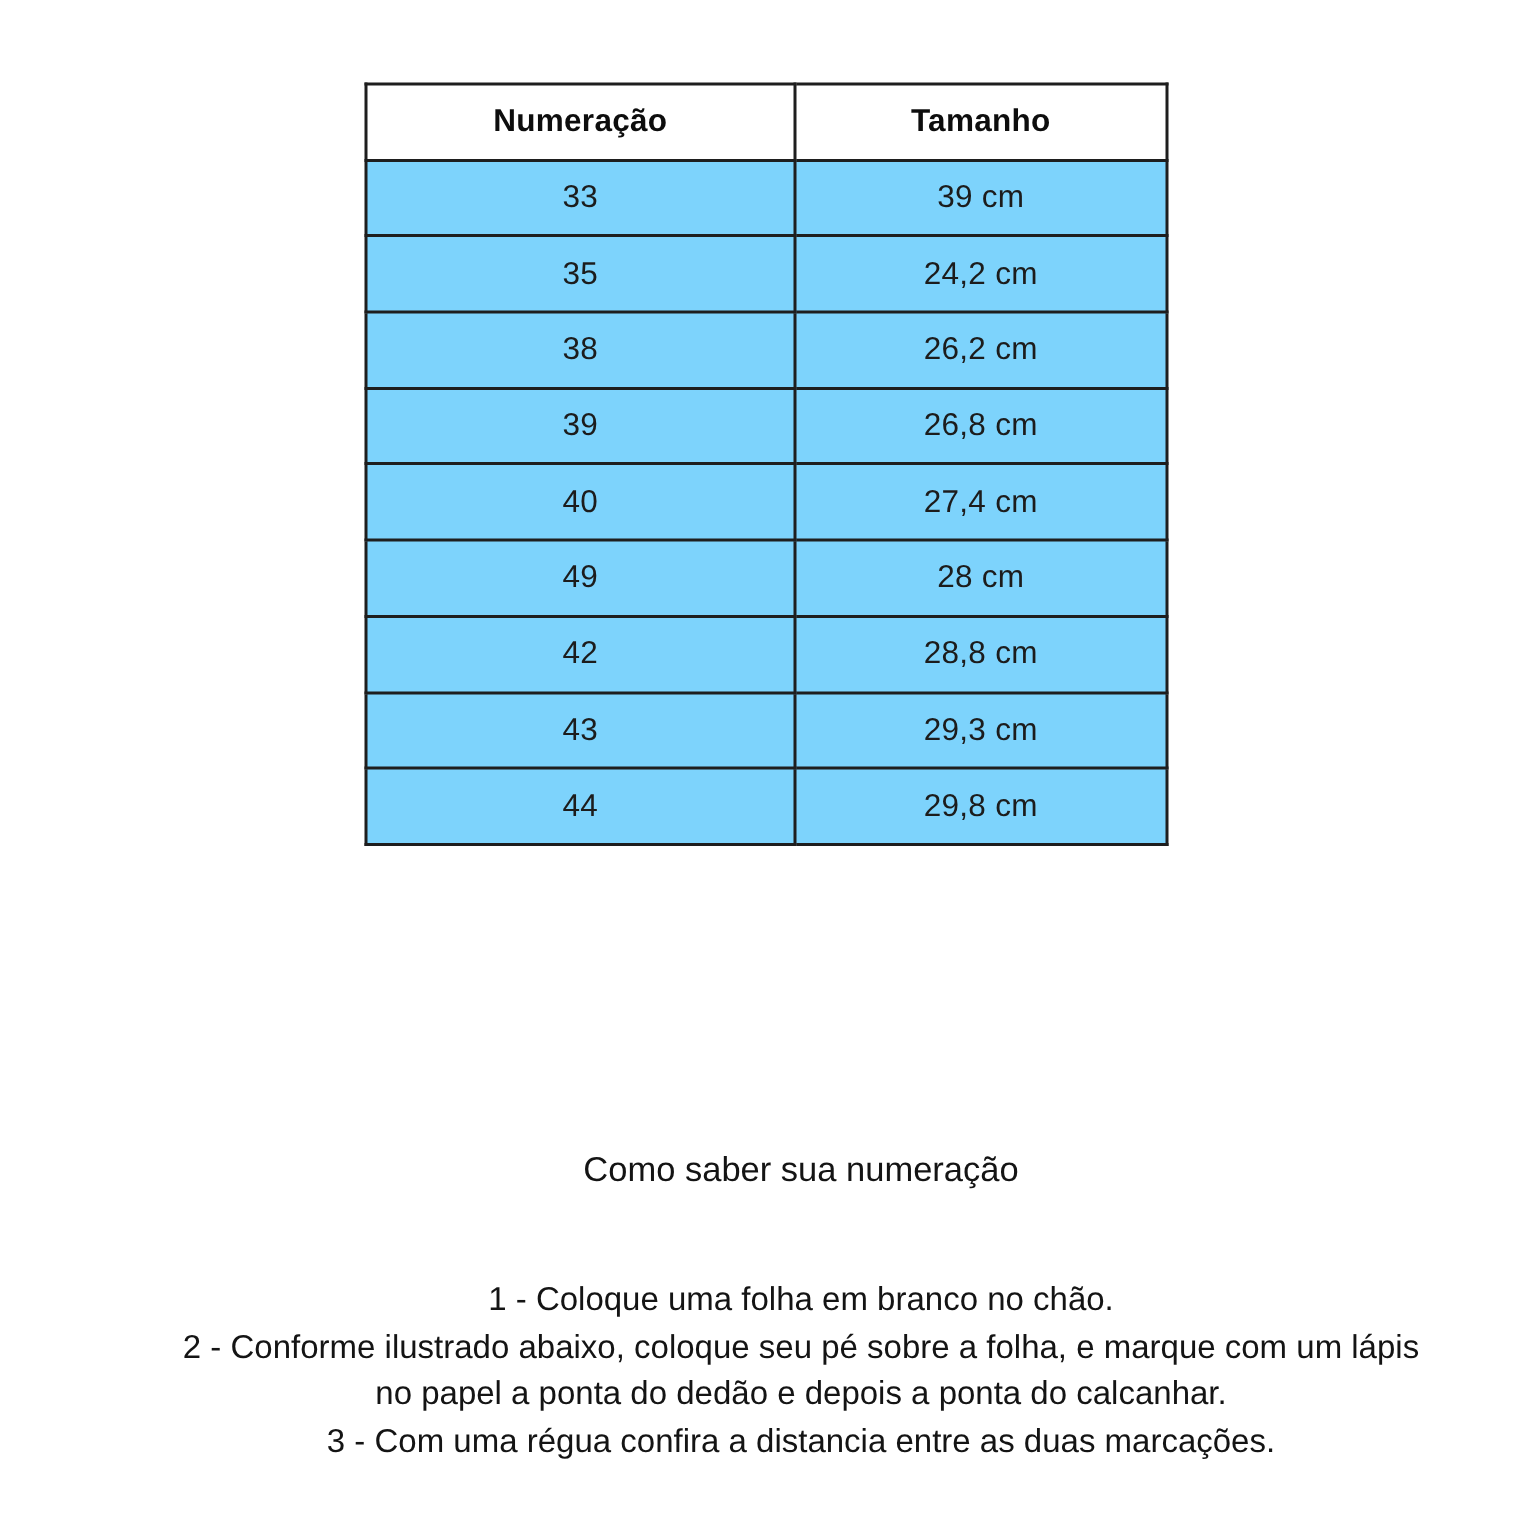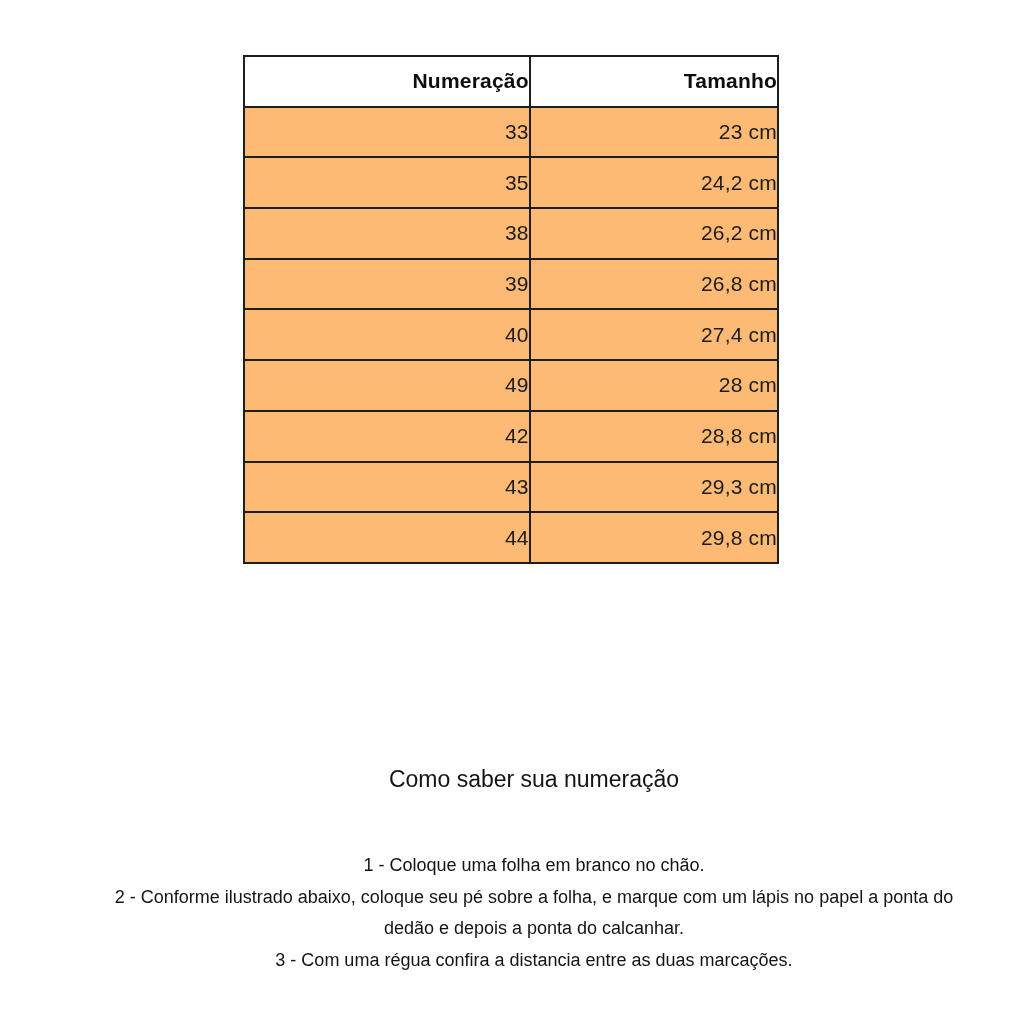--- a/index.html
+++ b/index.html
@@ -21,35 +21,35 @@
     top: 55px;
     left: 243px;
     width: 536px;
     border-collapse: collapse;
     table-layout: fixed;
     background: #ffffff;
   }
   .size-table th,
   .size-table td {
     border: 2px solid #1e1e1e;
-    text-align: right;
+    text-align: center;
     vertical-align: middle;
     padding: 0;
     height: 48.7px;
     font-size: 21px;
     letter-spacing: 0.2px;
   }
   .size-table th {
     font-weight: 700;
     font-size: 21px;
     background: #ffffff;
     color: #0d0d0d;
   }
   .size-table td {
-    background: #fdba74;
+    background: #7dd3fc;
     color: #1c1c1c;
   }
   .size-table col.col-num  { width: 53.5%; }
   .size-table col.col-size { width: 46.5%; }
 
   .instructions {
     position: absolute;
     top: 764px;
     left: 0;
     width: 1024px;
@@ -59,21 +59,21 @@
     color: #141414;
   }
   .instructions .title {
     font-size: 23px;
     font-weight: 400;
     margin: 0 0 0 0;
     line-height: 30px;
   }
   .instructions .steps {
     margin-top: 56px;
-    font-size: 18px;
+    font-size: 22px;
     line-height: 31.5px;
   }
   .instructions .step {
     margin: 0 auto;
     max-width: 852px;
   }
 </style>
 </head>
 <body>
 
@@ -86,21 +86,21 @@
     </colgroup>
     <thead>
       <tr>
         <th>Numeração</th>
         <th>Tamanho</th>
       </tr>
     </thead>
     <tbody>
         <tr>
           <td>33</td>
-          <td>23 cm</td>
+          <td>39 cm</td>
         </tr>
         <tr>
           <td>35</td>
           <td>24,2 cm</td>
         </tr>
         <tr>
           <td>38</td>
           <td>26,2 cm</td>
         </tr>
         <tr>

